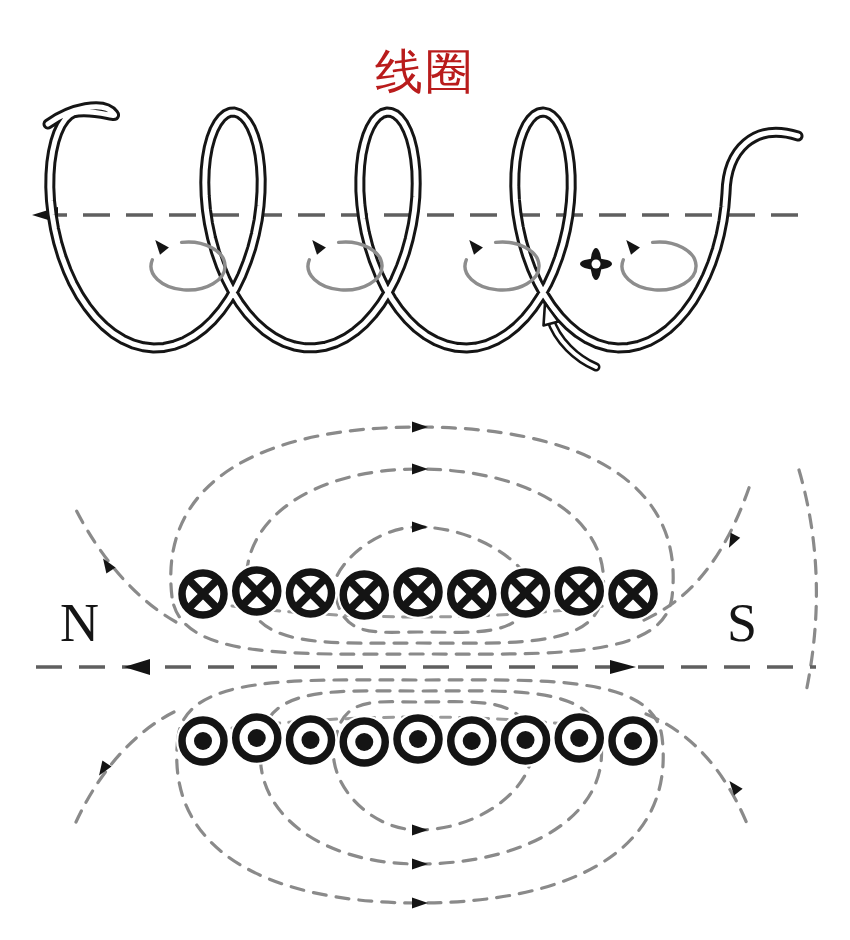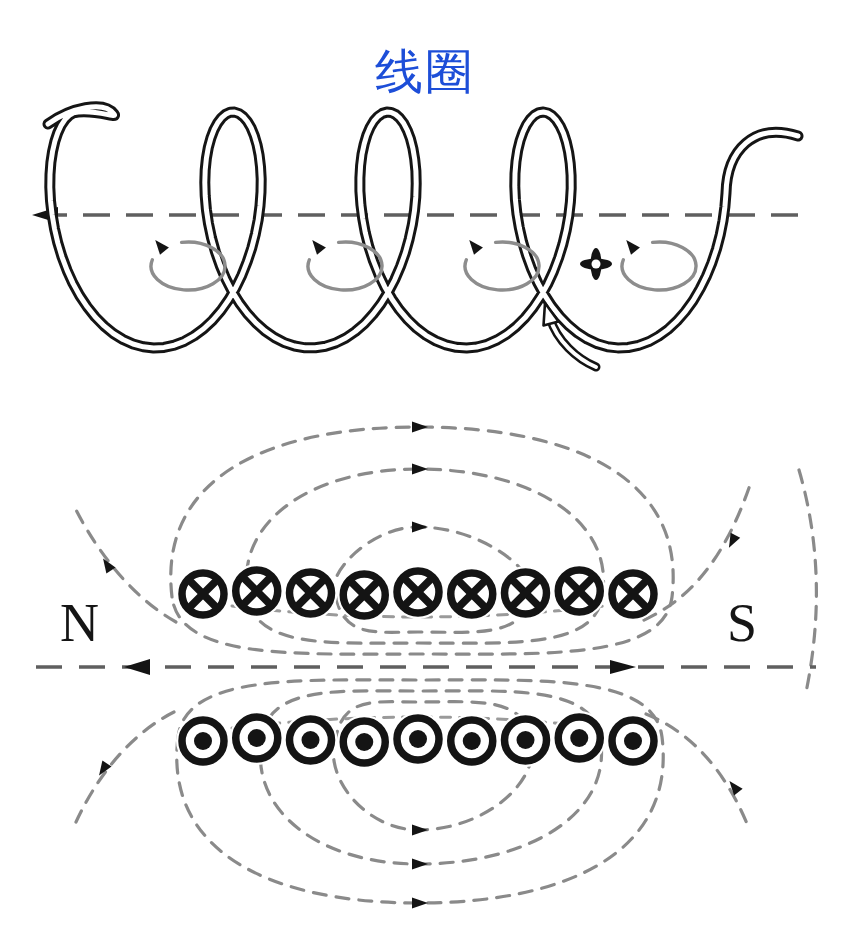--- a/index.html
+++ b/index.html
@@ -1,19 +1,19 @@
 <!DOCTYPE html>
 <html><head>
 <meta charset="utf-8">
 <style>
   html,body{margin:0;padding:0;background:#fff;}
   .stage{position:relative;width:850px;height:940px;background:#fff;overflow:hidden;
          font-family:"Liberation Serif","DejaVu Serif",serif;}
   .coil-title{position:absolute;left:0;right:0;top:40px;text-align:center;
-              font-size:48px;color:#1d4ed8;letter-spacing:2px;}
+              font-size:48px;color:#b91c1c;letter-spacing:2px;}
   .pole-label{position:absolute;font-size:54px;color:#151515;}
   .pole-n{left:60px;top:592px;}
   .pole-s{left:727px;top:592px;}
   svg{position:absolute;left:0;top:0;}
 </style>
 </head>
 <body>
 
 <div class="stage">
   <div class="coil-title">线圈</div>

